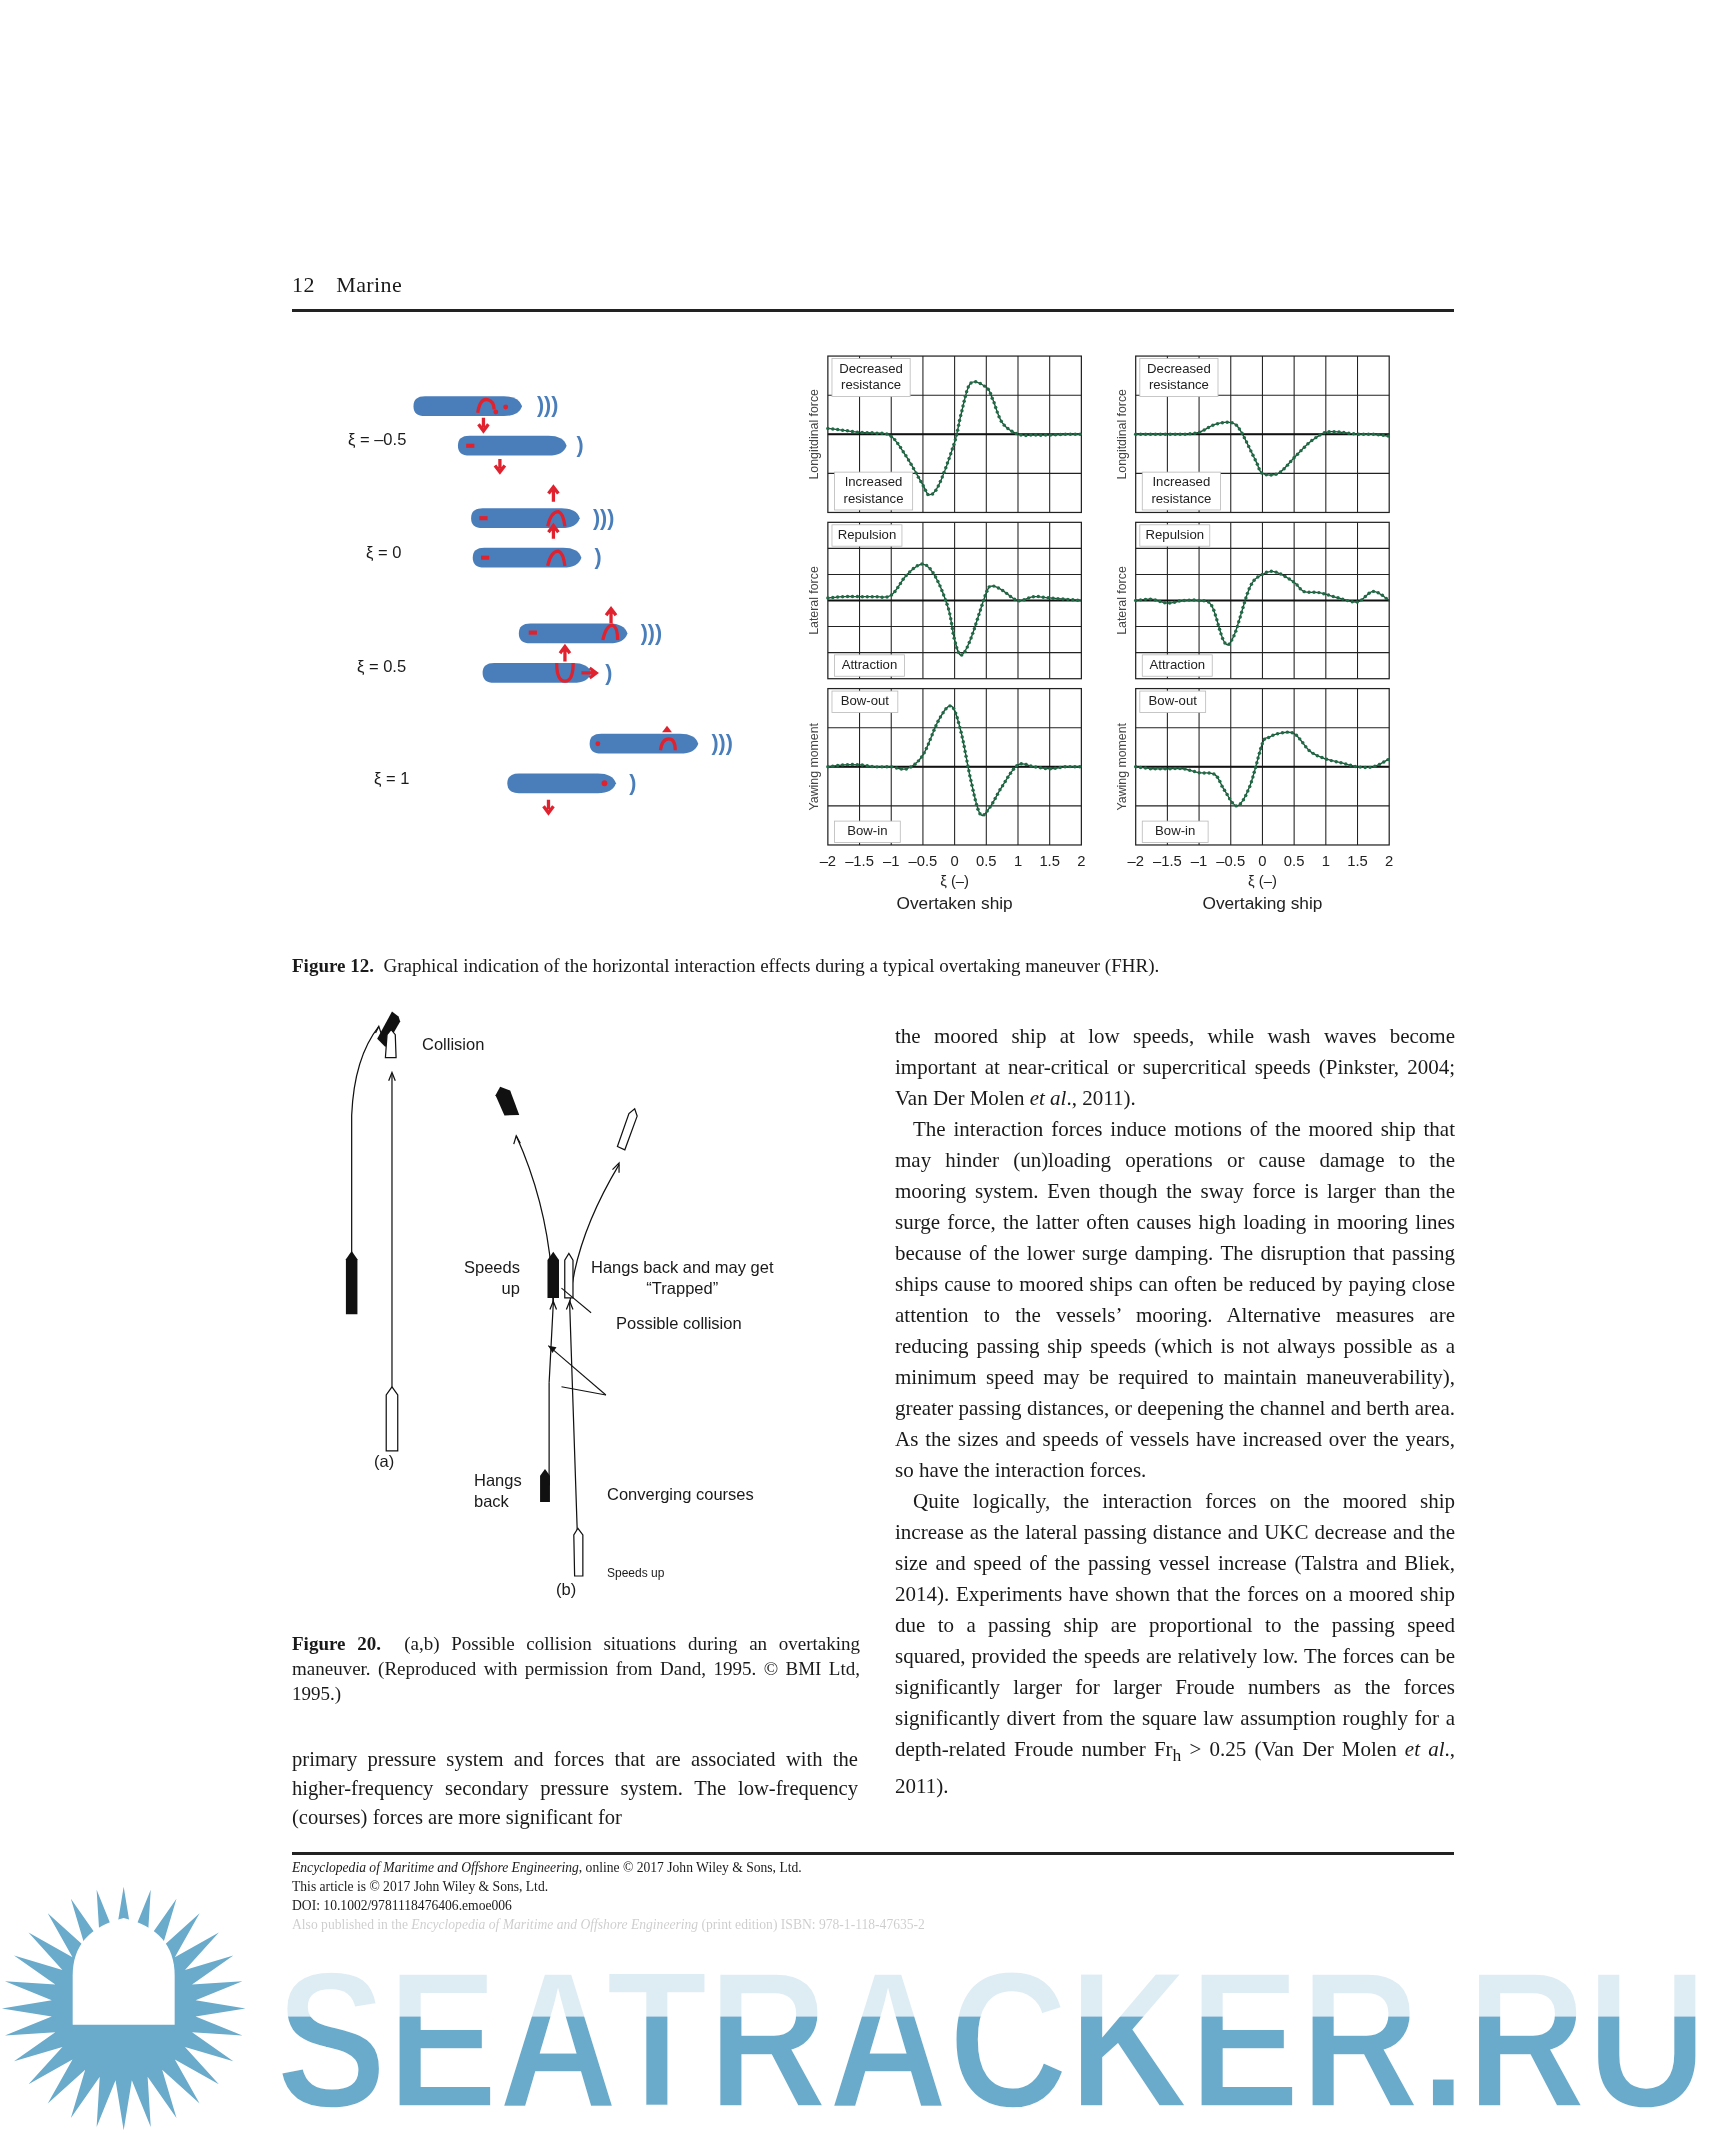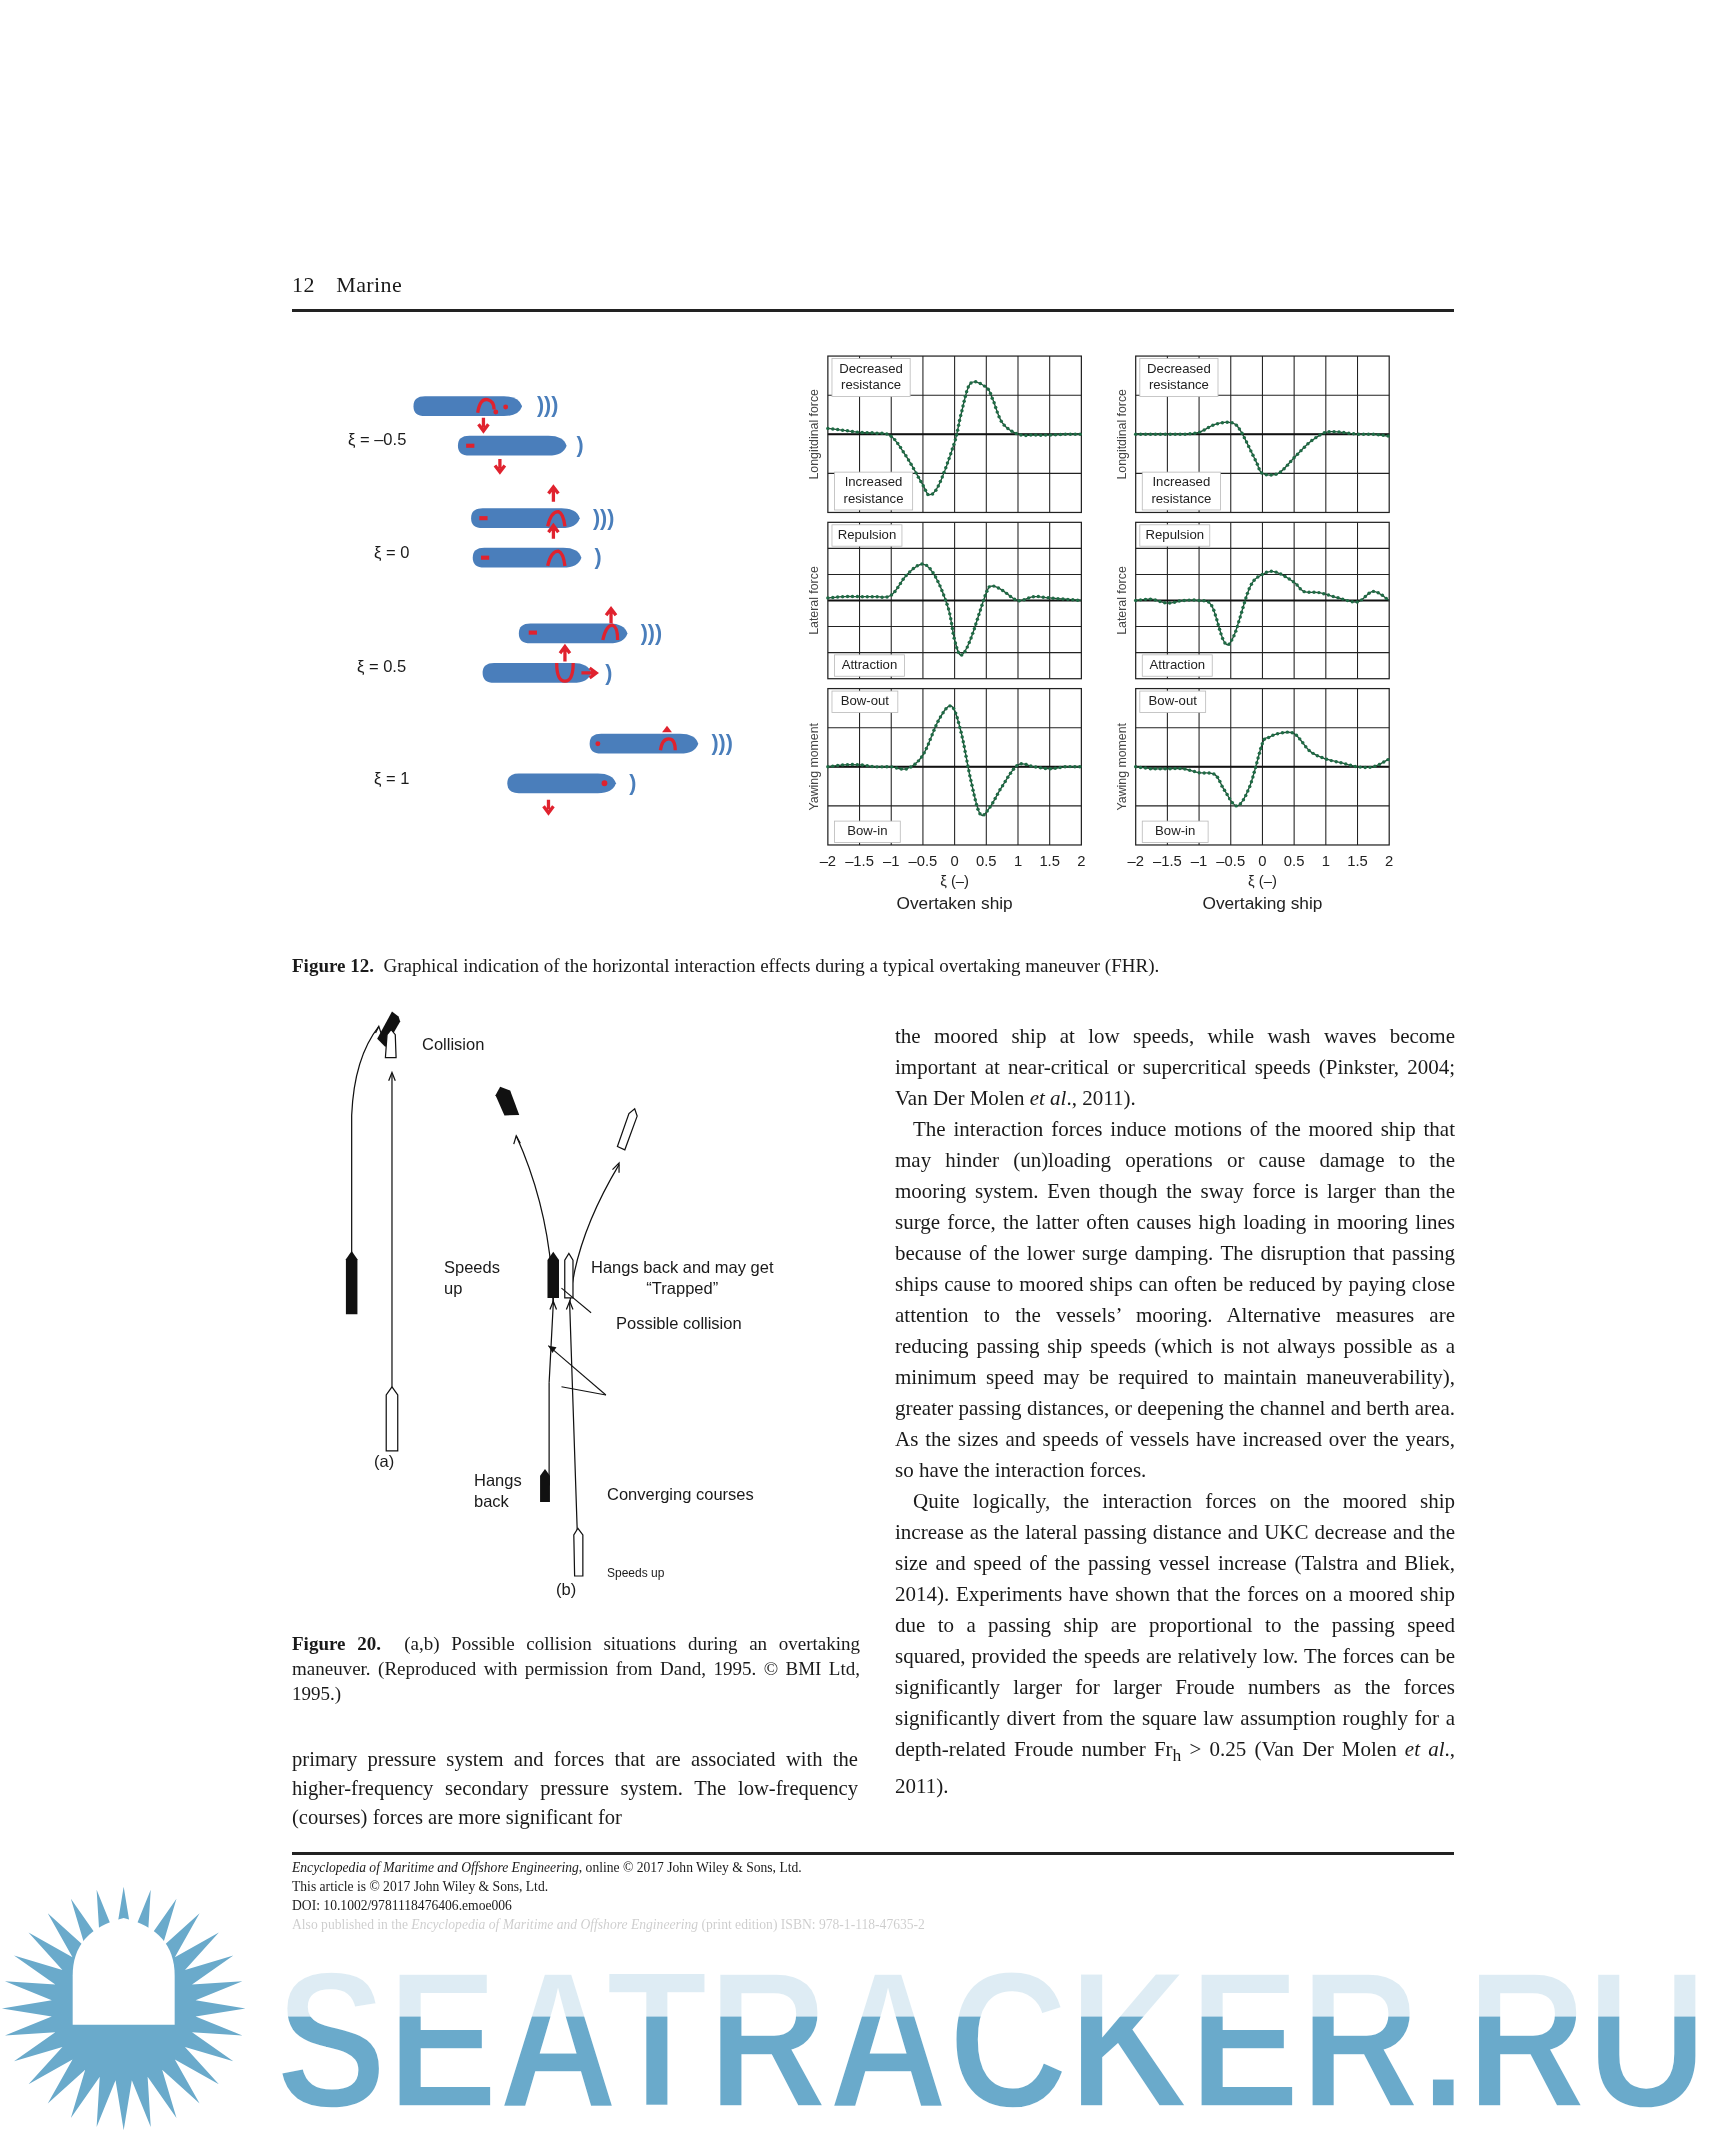--- a/index.html
+++ b/index.html
@@ -83,21 +83,21 @@
       <path d="M422,462 Q424,448 432,448 Q440,448 440,462" stroke="#e0222e" stroke-width="4" fill="none"></path>
       <use href="#ship" x="236" y="490"></use>
       <text x="384" y="510" fill="#4a7ebb" font-size="26" font-weight="bold">)</text>
       <circle cx="354" cy="502" r="3.5" fill="#e0222e"></circle>
       <path d="M286,522 L286,534 M280,530 L286,538 L292,530" stroke="#e0222e" stroke-width="4" fill="none"></path>
     </g>
   </svg>
 </div>
 
 <div class="abs xi-label" style="left:348px;top:430px;">ξ = –0.5</div>
-<div class="abs xi-label" style="left:374px;top:543px;">ξ = 0</div>
+<div class="abs xi-label" style="left:366px;top:543px;">ξ = 0</div>
 <div class="abs xi-label" style="left:357px;top:657px;">ξ = 0.5</div>
 <div class="abs xi-label" style="left:374px;top:769px;">ξ = 1</div>
 
 <div class="abs" style="left:790px;top:346px;width:642px;height:593px;">
   <svg id="charts-svg" width="642" height="593" viewBox="0 0 780 720">
       <line x1="84.5" y1="12" x2="84.5" y2="202" stroke="#222" stroke-width="1.3"></line>
       <line x1="123" y1="12" x2="123" y2="202" stroke="#222" stroke-width="1.3"></line>
       <line x1="161.5" y1="12" x2="161.5" y2="202" stroke="#222" stroke-width="1.3"></line>
       <line x1="200" y1="12" x2="200" y2="202" stroke="#222" stroke-width="1.3"></line>
       <line x1="238.5" y1="12" x2="238.5" y2="202" stroke="#222" stroke-width="1.3"></line>
@@ -715,21 +715,21 @@
 
       <path d="M338,370 L302,340" stroke="#111" stroke-width="1.3" fill="none"></path>
       <path d="M356,470 L286,410" stroke="#111" stroke-width="1.3" fill="none"></path>
       <path d="M286,410 L296,412 L291,419 Z" fill="#111"></path>
       <path d="M356,470 L302,460" stroke="#111" stroke-width="1.3" fill="none"></path>
     </g>
   </svg>
 </div>
 
 <div class="abs sans" style="left:422px;top:1035px;font-size:16.5px;">Collision</div>
-<div class="abs sans" style="left:444px;top:1257px;font-size:16.5px;text-align:left;line-height:21.4px;">
+<div class="abs sans" style="left:464px;top:1257px;font-size:16.5px;text-align:right;line-height:21.4px;">
   <div>Speeds</div>
   <div>up</div>
 </div>
 <div class="abs sans" style="left:591px;top:1257px;font-size:16.5px;text-align:center;line-height:21.4px;">
   <div>Hangs back and may get</div>
   <div>“Trapped”</div>
 </div>
 <div class="abs sans" style="left:616px;top:1314px;font-size:16.5px;">Possible collision</div>
 <div class="abs sans" style="left:374px;top:1452px;font-size:16.5px;">(a)</div>
 <div class="abs sans" style="left:474px;top:1470px;font-size:16.5px;line-height:20.6px;">

